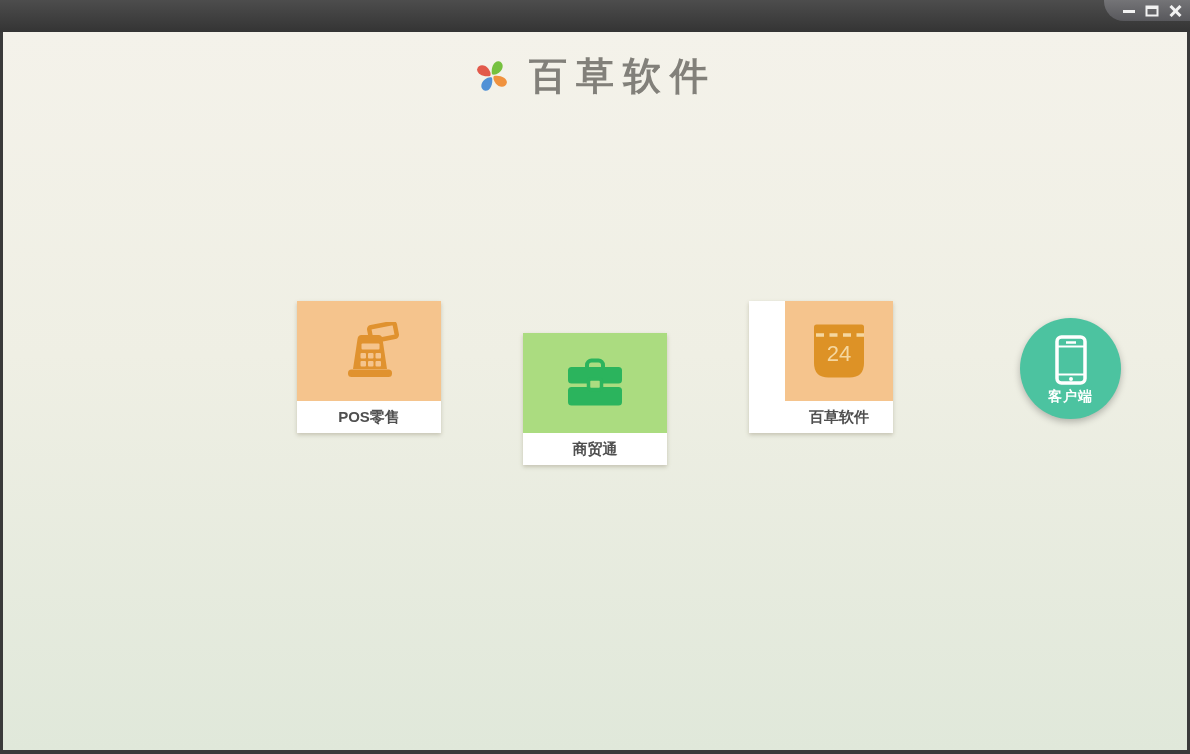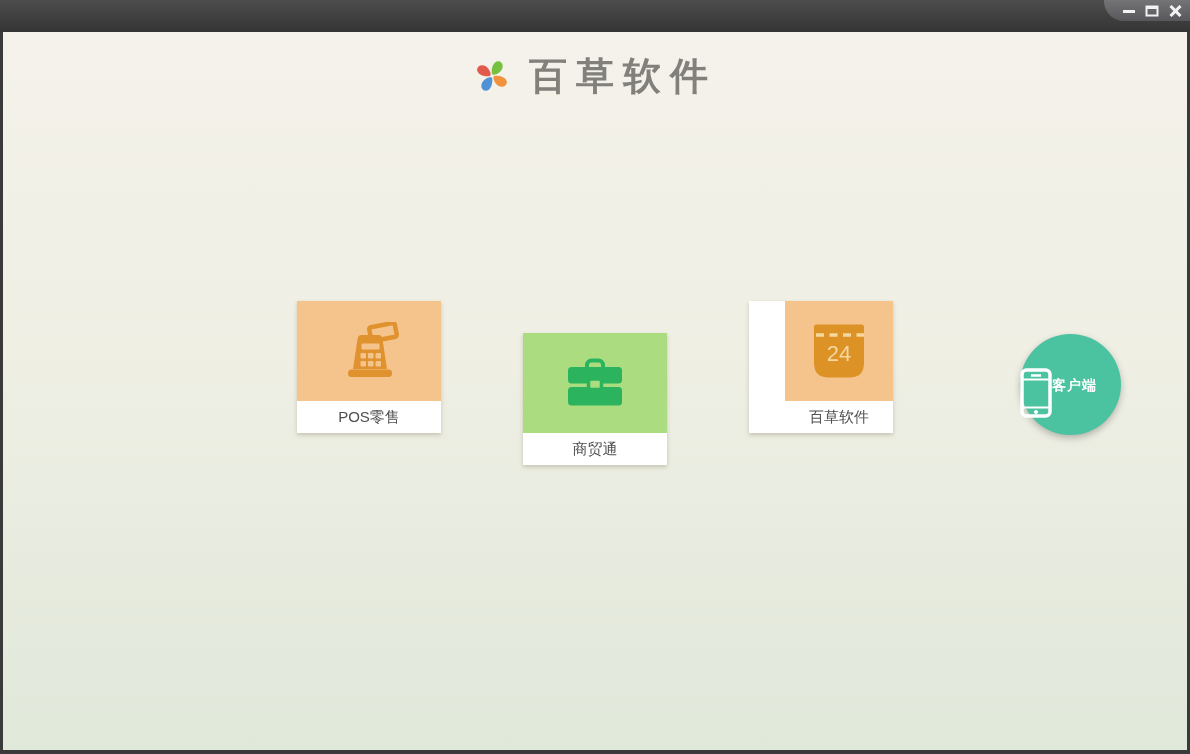--- a/index.html
+++ b/index.html
@@ -38,29 +38,29 @@
   }
   
   .card {
     position:absolute; width:144px; height:132px; background:#fff;
     box-shadow:0 2px 4px rgba(110,100,70,.3);
     cursor:pointer;
   }
   .card-top { height:100px; display:flex; align-items:center; justify-content:center; }
   .card-label {
     height:32px; display:flex; align-items:center; justify-content:center;
-    font-size:15px; color:#4f4f4f; background:#fff;
+    font-size:15px; color:#4f4f4f; background:#fff;font-weight:bold;
   }
   .card-pos   { left:294px; top:269px; }
   .card-trade { left:520px; top:269px;margin-top:32px; }
   .card-lean  { left:746px; top:269px;padding-left:36px; }
   
   .client-circle {
-    position:absolute; left:1017px; top:302px; width:101px; height:101px;
-    border-radius:50%; display:flex; flex-direction:row; align-items:center;
+    position:absolute; left:1017px; top:286px; width:101px; height:101px;
+    border-radius:50%; display:flex; flex-direction:column; align-items:center;
     box-shadow:0 3px 7px rgba(0,0,0,.25);
     cursor:pointer;
     text-align:center;
   }
   .client-circle svg { margin-top:17px; }
   .client-label { margin-top:3px; color:#fff; font-size:14px; font-weight:bold; letter-spacing:1px; }
 </style>
 </head>
 <body>
 

